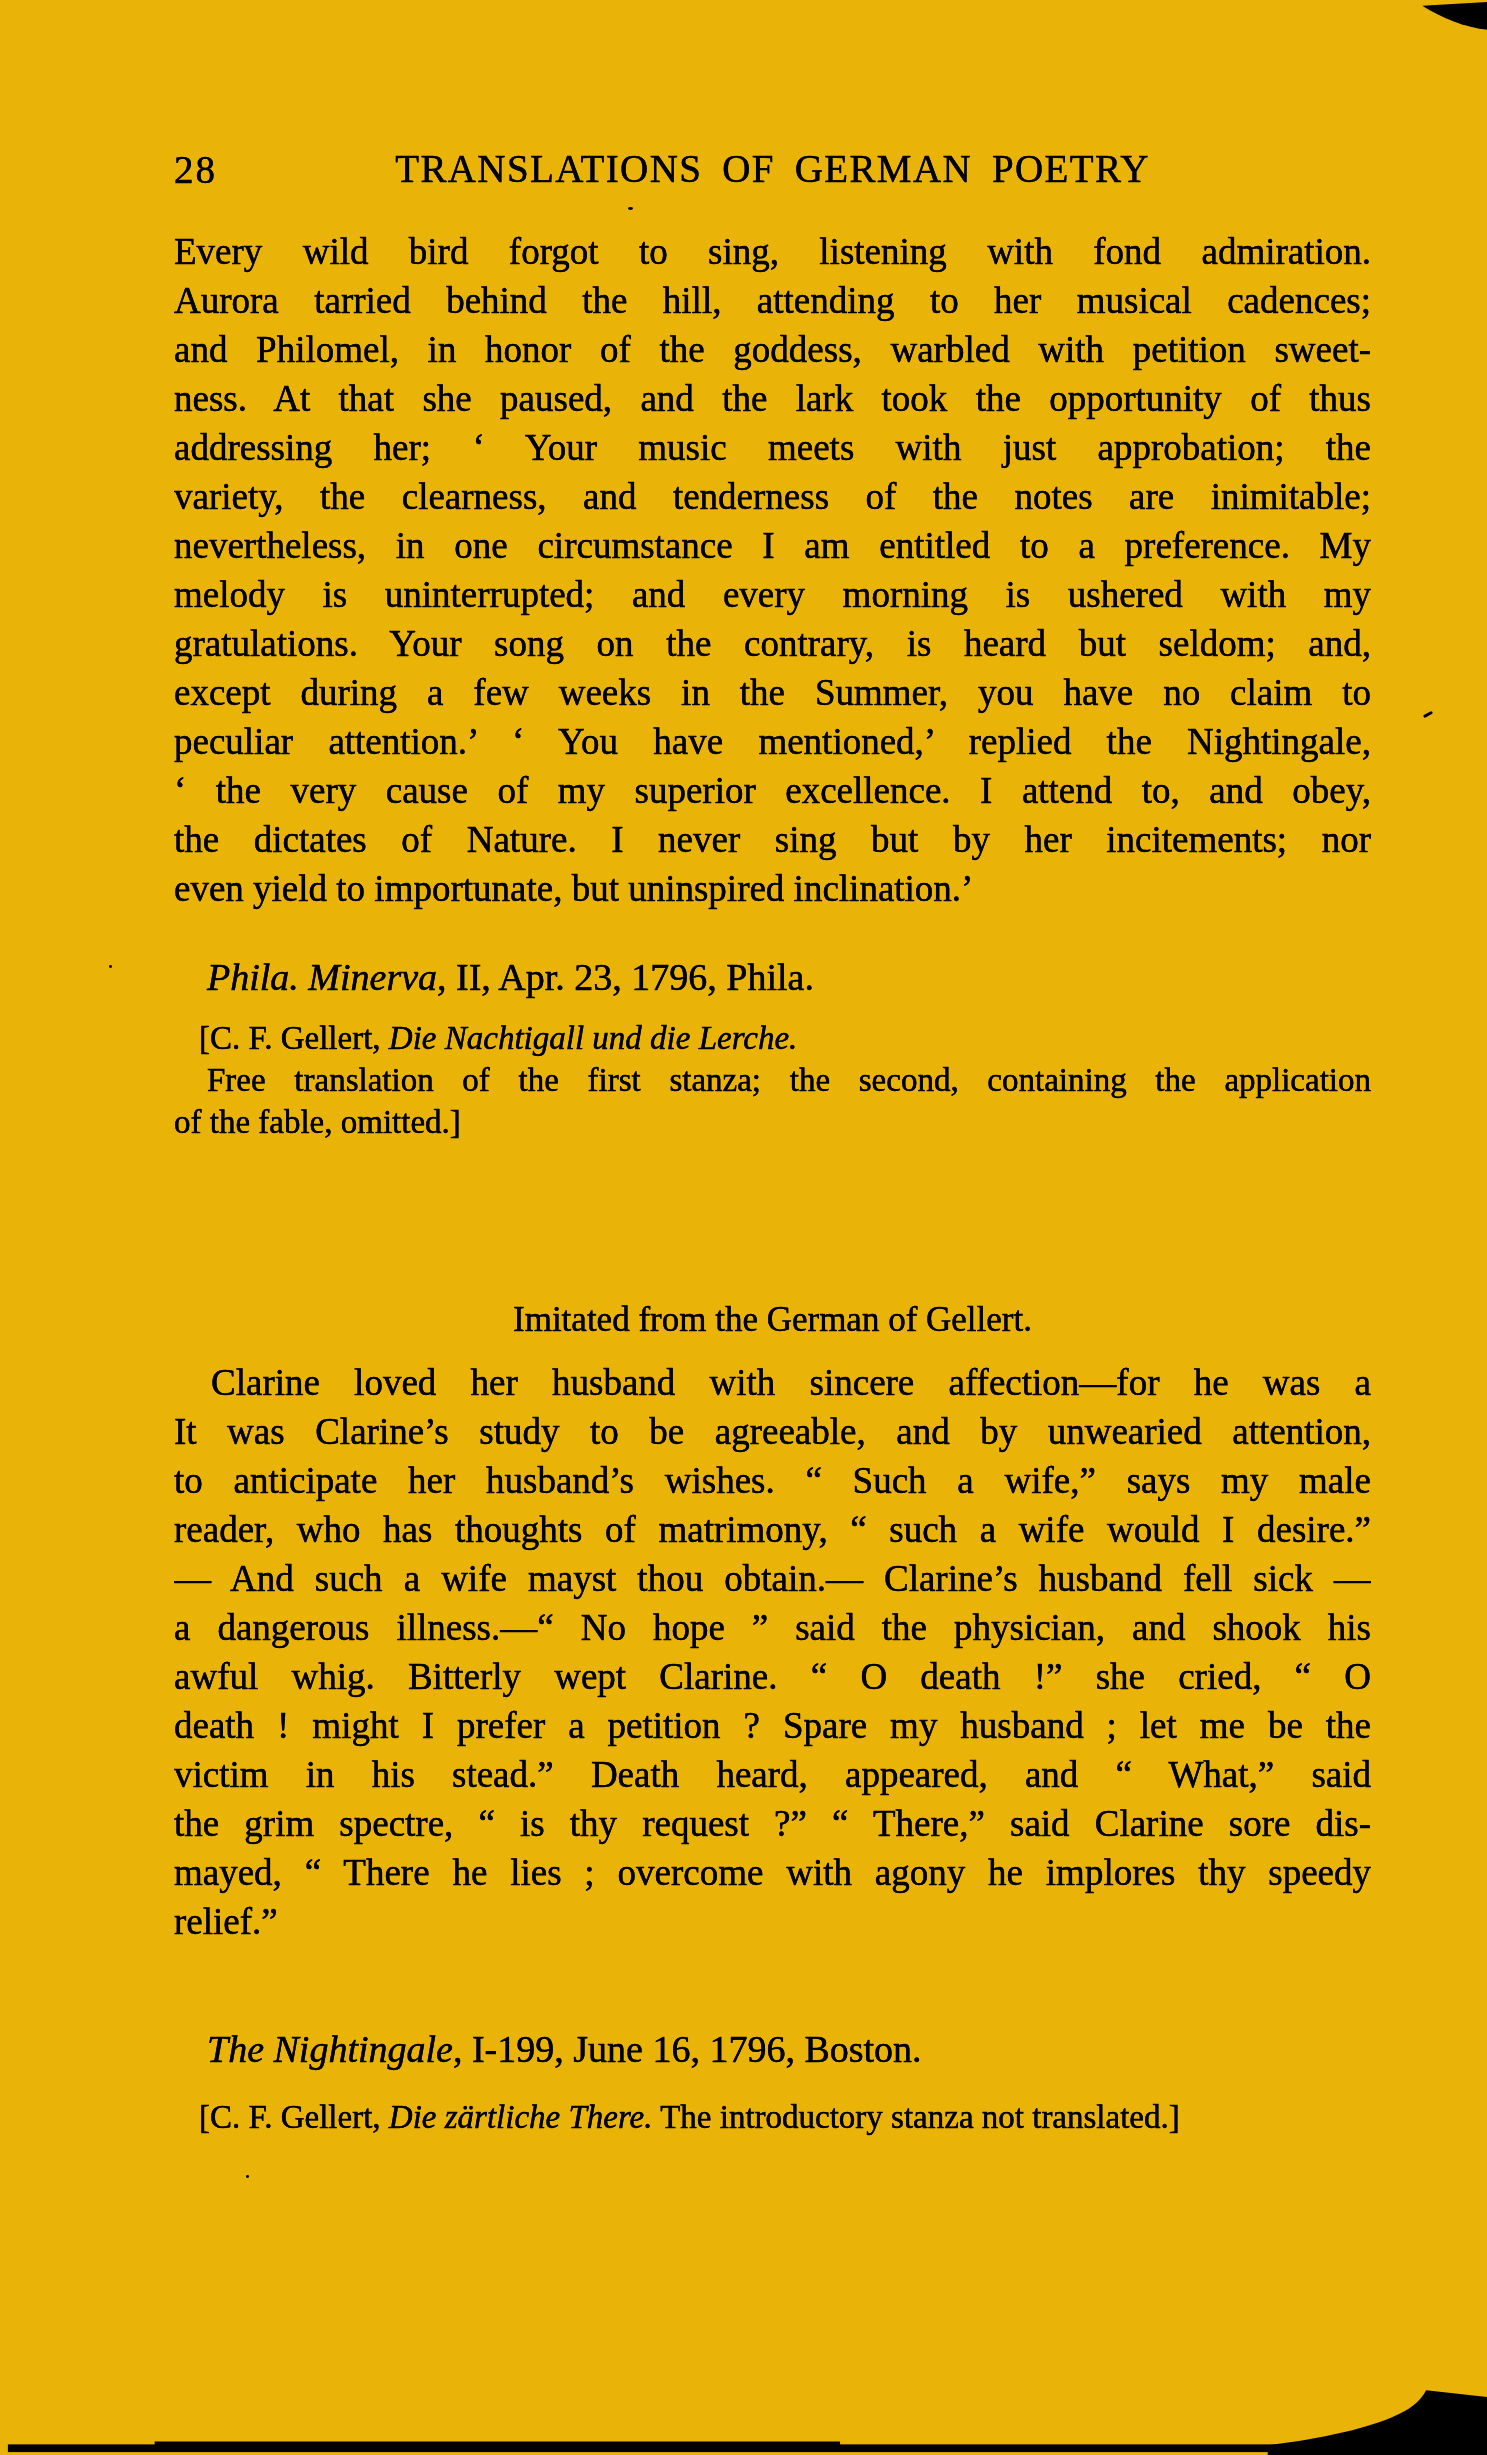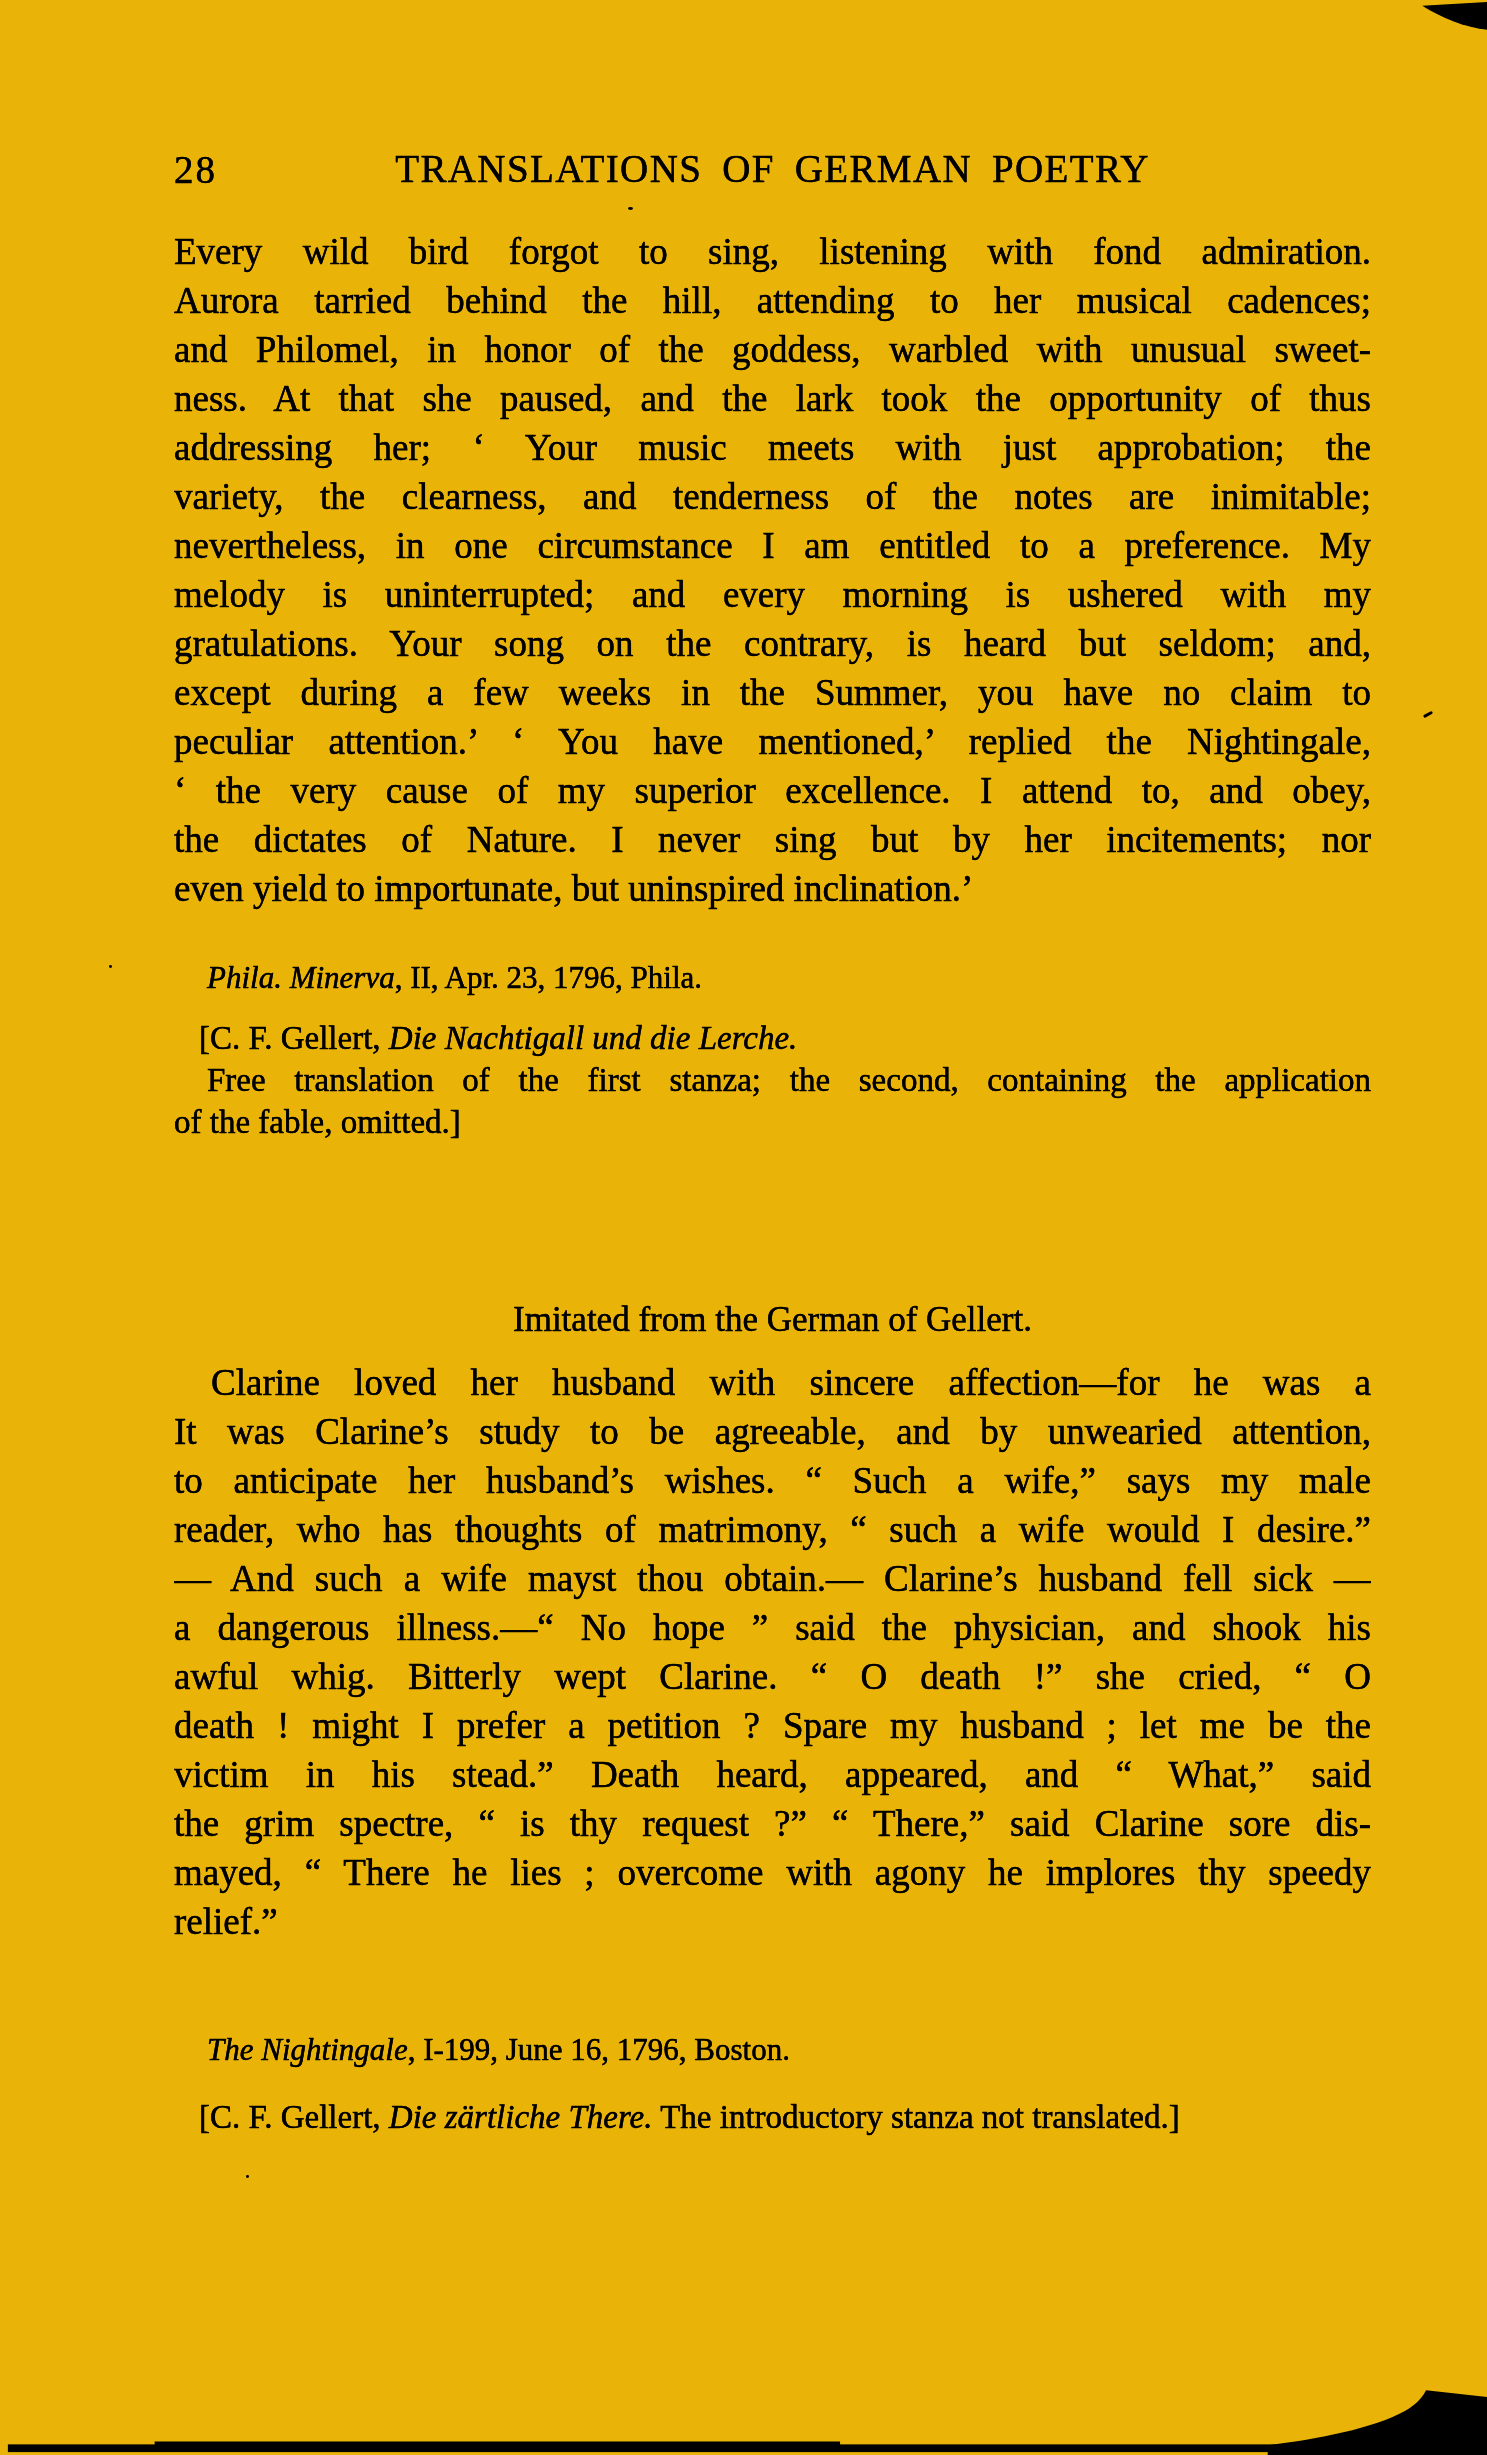--- a/index.html
+++ b/index.html
@@ -32,21 +32,21 @@
     overflow:hidden; white-space:nowrap;
   }
   .para .line.last{ text-align-last:left; }
   .para .line.indent{ text-indent:37px; }
   #para-1{ top:227px; }
   #para-2{ top:1358px; }
 
   
   .citation{
     position:absolute; left:174px; width:1197px;
-    font-size:31px; line-height:39px; text-indent:33px;
+    font-size:38px; line-height:39px; text-indent:33px;
   }
   #citation-1{ top:958px; }
   #citation-2{ top:2030px; }
   .citation .it{ font-style:italic; }
 
   .note{
     position:absolute; left:174px; width:1197px;
     font-size:33px; line-height:42px;
   }
   #note-1{ top:1017px; }
@@ -81,21 +81,21 @@
 <div class="page ink">
 
   <div class="runhead">
     <span class="pagenum">28</span>
     <span>TRANSLATIONS OF GERMAN POETRY</span>
   </div>
 
   <div class="para" id="para-1">
     <div class="line">Every wild bird forgot to sing, listening with fond admiration.</div>
     <div class="line">Aurora tarried behind the hill, attending to her musical cadences;</div>
-    <div class="line">and Philomel, in honor of the goddess, warbled with unusual sweet-</div>
+    <div class="line">and Philomel, in honor of the goddess, warbled with petition sweet-</div>
     <div class="line">ness. At that she paused, and the lark took the opportunity of thus</div>
     <div class="line">addressing her; ‘ Your music meets with just approbation; the</div>
     <div class="line">variety, the clearness, and tenderness of the notes are inimitable;</div>
     <div class="line">nevertheless, in one circumstance I am entitled to a preference. My</div>
     <div class="line">melody is uninterrupted; and every morning is ushered with my</div>
     <div class="line">gratulations. Your song on the contrary, is heard but seldom; and,</div>
     <div class="line">except during a few weeks in the Summer, you have no claim to</div>
     <div class="line">peculiar attention.’ ‘ You have mentioned,’ replied the Nightingale,</div>
     <div class="line">‘ the very cause of my superior excellence. I attend to, and obey,</div>
     <div class="line">the dictates of Nature. I never sing but by her incitements; nor</div>

